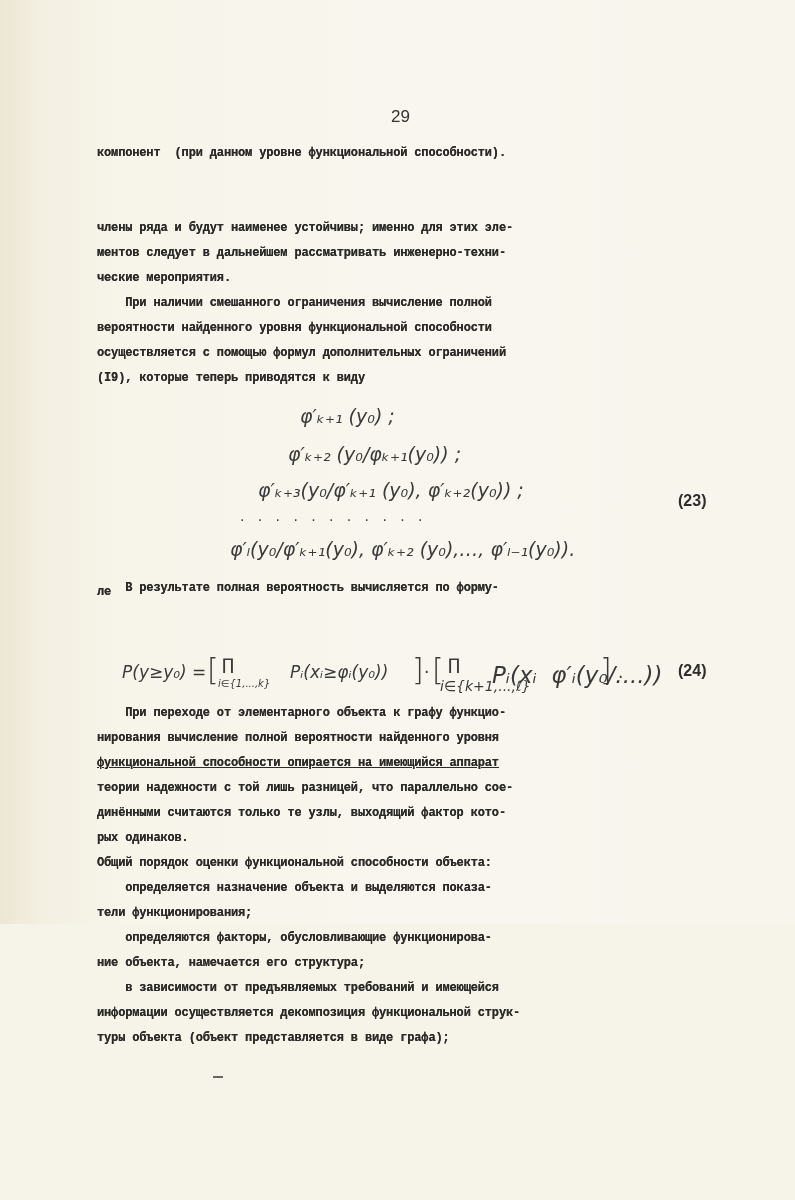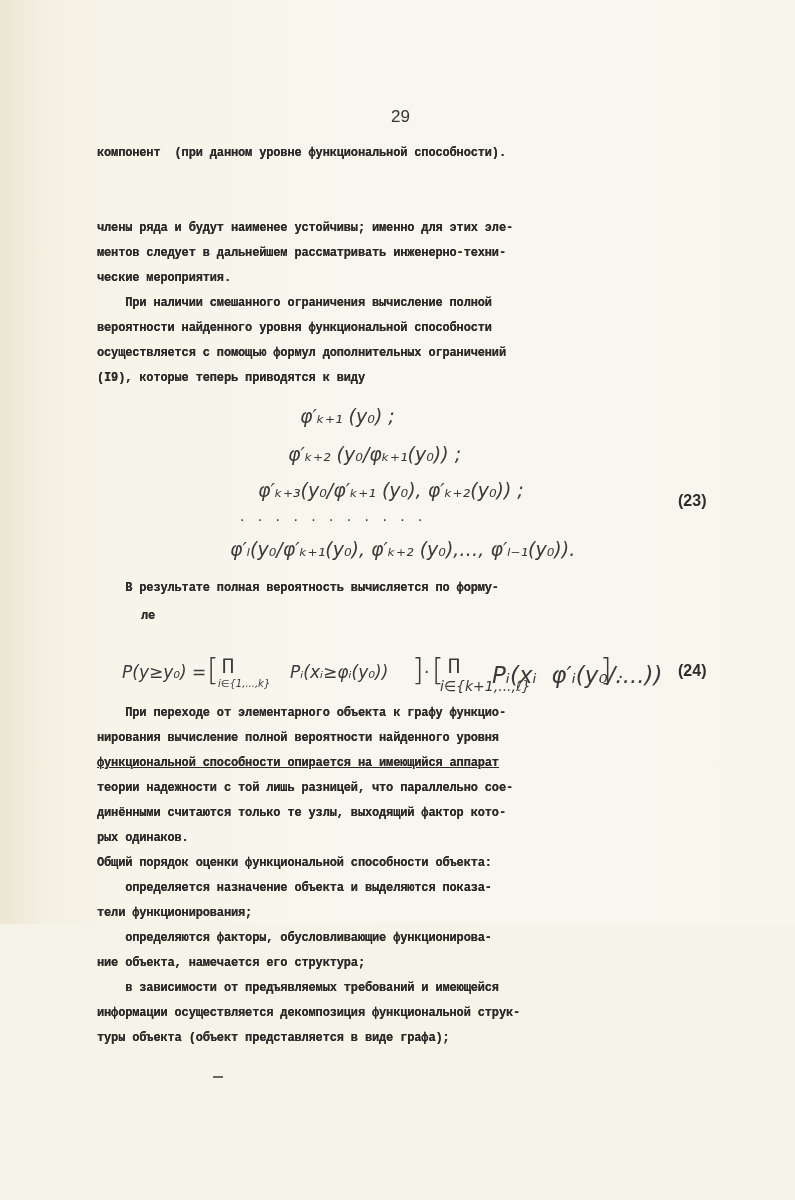--- a/index.html
+++ b/index.html
@@ -62,21 +62,21 @@
   <div class="tw" style="left:97px; top:371px;">(I9), которые теперь приводятся к виду</div>
 
   <div class="hand" style="left:300px; top:405px; font-size:19px;">φ′ₖ₊₁ (y₀) ;</div>
   <div class="hand" style="left:288px; top:443px; font-size:19px;">φ′ₖ₊₂ (y₀/φₖ₊₁(y₀)) ;</div>
   <div class="hand" style="left:258px; top:479px; font-size:19px;">φ′ₖ₊₃(y₀/φ′ₖ₊₁ (y₀), φ′ₖ₊₂(y₀)) ;</div>
   <div class="hand" style="left:240px; top:508px; font-size:14px; font-style:normal;">.   .   .   .   .   .   .   .   .   .   .</div>
   <div class="hand" style="left:230px; top:538px; font-size:19px;">φ′ₗ(y₀/φ′ₖ₊₁(y₀), φ′ₖ₊₂ (y₀),…, φ′ₗ₋₁(y₀)).</div>
   <div class="eqnum" style="left:678px; top:492px;">(23)</div>
 
   <div class="tw" style="left:97px; top:581px;">    В результате полная вероятность вычисляется по форму-</div>
-  <div class="tw" style="left:97px; top:609px;margin-left:44px;">ле</div>
+  <div class="tw" style="left:97px; top:585px;">ле</div>
 
   <div>
     <div class="hand" style="left:122px; top:662px; font-size:17px;">P(y≥y₀) =</div>
     <div class="hand" style="left:207px; top:652px; font-size:30px; font-style:normal; font-weight:200;">[</div>
     <div class="hand" style="left:222px; top:655px; font-size:16px; font-style:normal;">∏</div>
     <div class="hand" style="left:218px; top:678px; font-size:10px;">i∈{1,...,k}</div>
     <div class="hand" style="left:290px; top:662px; font-size:17px;">Pᵢ(xᵢ≥φᵢ(y₀))</div>
     <div class="hand" style="left:412px; top:652px; font-size:30px; font-style:normal; font-weight:200;">]</div>
     <div class="hand" style="left:424px; top:662px; font-size:17px; font-style:normal;">·</div>
     <div class="hand" style="left:432px; top:652px; font-size:30px; font-style:normal; font-weight:200;">[</div>

